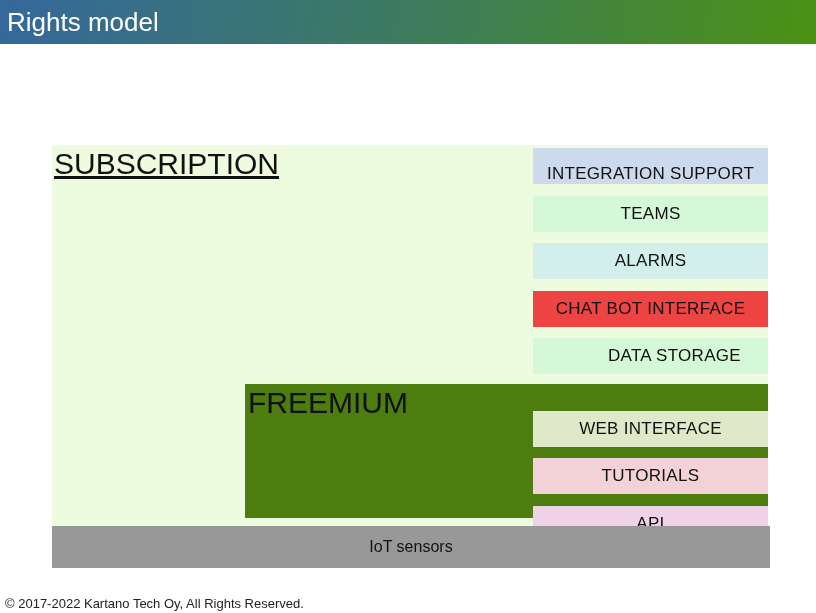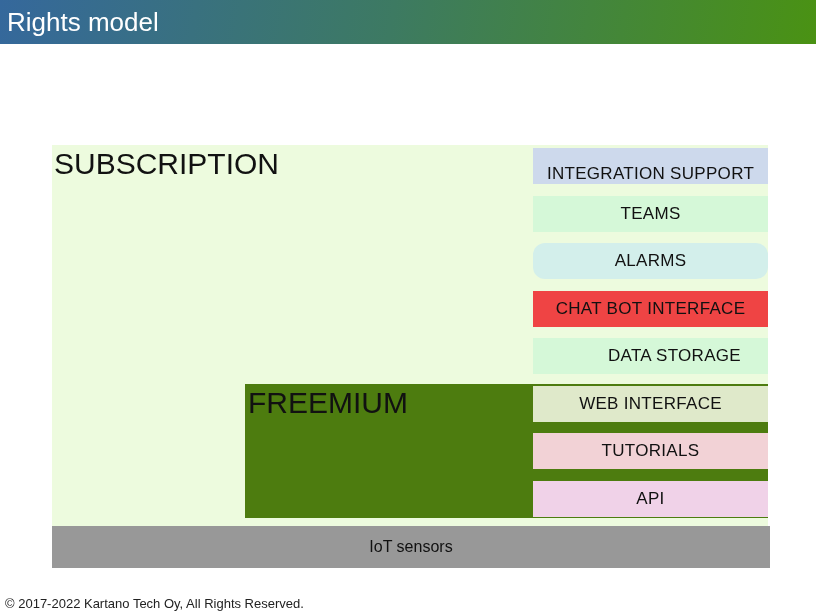--- a/index.html
+++ b/index.html
@@ -5,21 +5,21 @@
   html,body{margin:0;padding:0;background:#ffffff;}
   body{width:816px;height:613px;font-family:"Liberation Sans",sans-serif;color:#111;}
   .slide{position:relative;width:816px;height:613px;background:#ffffff;overflow:hidden;}
 
   .header{position:absolute;left:0;top:0;width:816px;height:44px;
           background:linear-gradient(100deg,#35689c 0%,#3d7a62 48%,#4a9213 100%);}
   .header-title{color:#ffffff;font-size:26px;line-height:44px;padding-left:7px;
                 white-space:nowrap;}
 
   .subscription{position:absolute;left:52px;top:145px;width:716px;height:408px;
-                background:#edfbde;}
+                background:#edfbde;text-decoration:underline;}
   .subscription-label{font-size:30px;line-height:1.2;padding:1px 0 0 2px;}
 
   .freemium{position:absolute;left:245px;top:384px;width:523px;height:134px;
             background:#e7e3ec;}
   .freemium-label{font-size:30px;line-height:1.2;padding:1px 0 0 3px;}
 
   .features{position:absolute;left:533px;top:148px;width:235px;
             display:flex;flex-direction:column;gap:11.5px;}
   .feature{height:36px;display:flex;align-items:center;justify-content:center;
            font-size:17px;letter-spacing:0.3px;white-space:nowrap;}
@@ -47,30 +47,30 @@
     <div class="freemium-label">FREEMIUM</div>
   </div>
 
   <div class="features">
       <div class="feature" style="background: rgb(205, 217, 236); align-items: flex-end;">
       <span>INTEGRATION SUPPORT</span>
     </div>
       <div class="feature" style="background: rgb(213, 248, 216);">
       <span>TEAMS</span>
     </div>
-      <div class="feature" style="background: rgb(211, 239, 235); border-radius: 12px;">
+      <div class="feature" style="background: rgb(211, 239, 235);">
       <span>ALARMS</span>
     </div>
       <div class="feature" style="background: #ef4444;">
       <span>CHAT BOT INTERFACE</span>
     </div>
       <div class="feature" style="background: rgb(213, 248, 216); padding-left: 48px;">
       <span>DATA STORAGE</span>
     </div>
-      <div class="feature" style="background: rgb(223, 233, 202);">
+      <div class="feature" style="background: rgb(223, 233, 202); margin-top: 25px;">
       <span>WEB INTERFACE</span>
     </div>
       <div class="feature" style="background: rgb(242, 210, 214);">
       <span>TUTORIALS</span>
     </div>
       <div class="feature" style="background: rgb(240, 210, 232);">
       <span>API</span>
     </div>
     </div>
 

